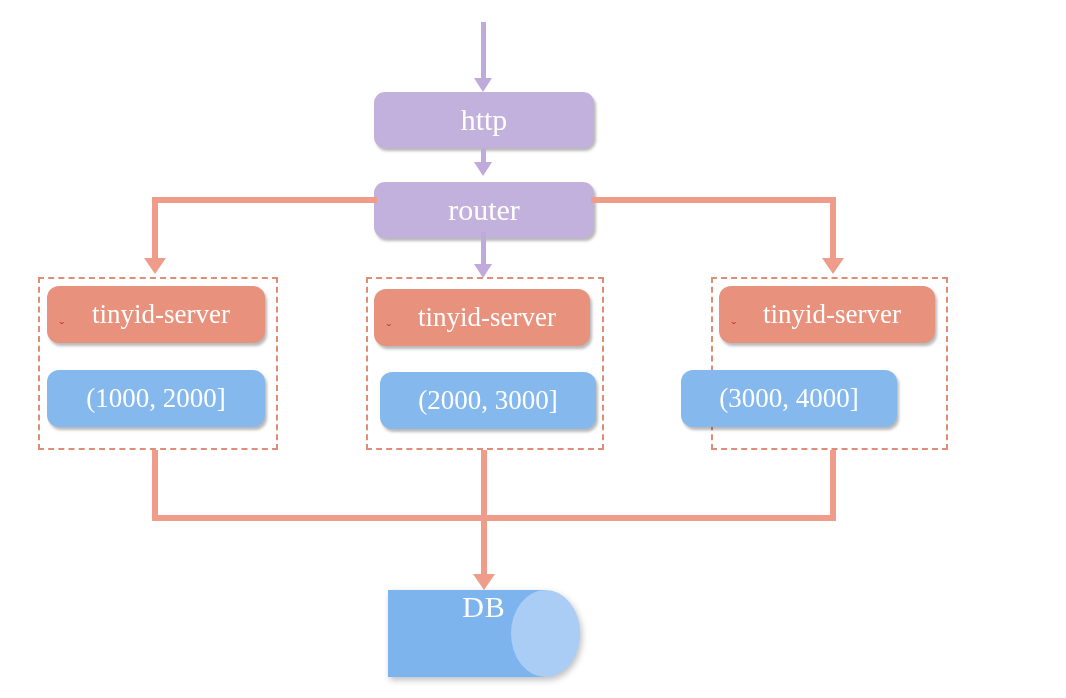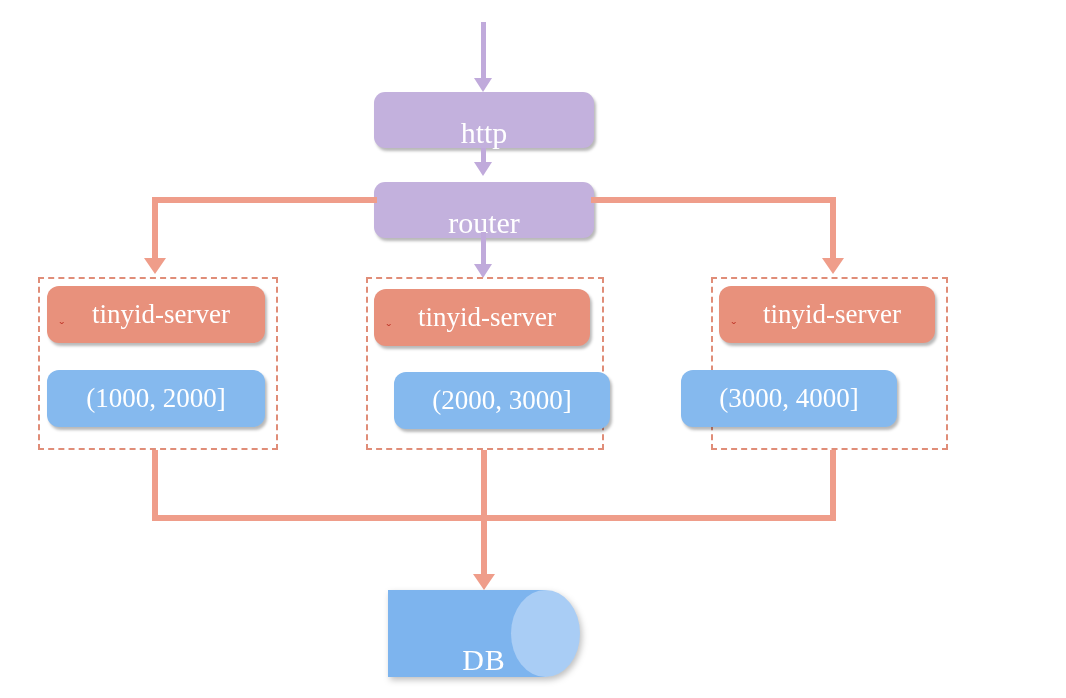--- a/index.html
+++ b/index.html
@@ -30,21 +30,20 @@
     text-align: center;
     line-height: 1;
     white-space: nowrap;
     border-radius: 11px;
     box-shadow: 2px 3px 3px rgba(0,0,0,0.28);
   }
 
   .node.purple {
     background: #c3b1dd;
     font-size: 30px;
-    align-items: flex-end;
   }
 
   .node.salmon {
     background: #e8917c;
     font-size: 27px;
     border-radius: 12px;
     padding-left: 10px;
   }
 
   .node.blue {
@@ -117,21 +116,21 @@
     background: #7db4ee;
     border-radius: 50%;
   }
   .cyl-label {
     position: absolute;
     left: 0;
     top: 0;
     width: 100%;
     height: 100%;
     display: flex;
-    align-items: flex-end;
+    align-items: flex-start;
     justify-content: center;
     color: #ffffff;
     font-size: 30px;
     letter-spacing: 1px;
   }
 
   
   .caret-mark {
     position: absolute;
     color: #c0392b;
@@ -178,21 +177,21 @@
   <span class="caret-mark" style="left:58px; top:320px;">ˇ</span>
   <div class="node blue" style="left:47px; top:370px; width:218px; height:57px;">
     <span>(1000, 2000]</span>
   </div>
 
   <div class="group-frame" style="left:366px; top:277px; width:238px; height:173px;"></div>
   <div class="node salmon" style="left:374px; top:289px; width:216px; height:57px;">
     <span>tinyid-server</span>
   </div>
   <span class="caret-mark" style="left:385px; top:322px;">ˇ</span>
-  <div class="node blue" style="left:394px; top:372px; width:216px; height:57px;">
+  <div class="node blue" style="left:380px; top:372px; width:216px; height:57px;">
     <span>(2000, 3000]</span>
   </div>
 
   <div class="group-frame" style="left:711px; top:277px; width:237px; height:173px;"></div>
   <div class="node salmon" style="left:719px; top:286px; width:216px; height:57px;">
     <span>tinyid-server</span>
   </div>
   <span class="caret-mark" style="left:730px; top:320px;">ˇ</span>
   <div class="node blue" style="left:681px; top:370px; width:216px; height:57px;">
     <span>(3000, 4000]</span>

